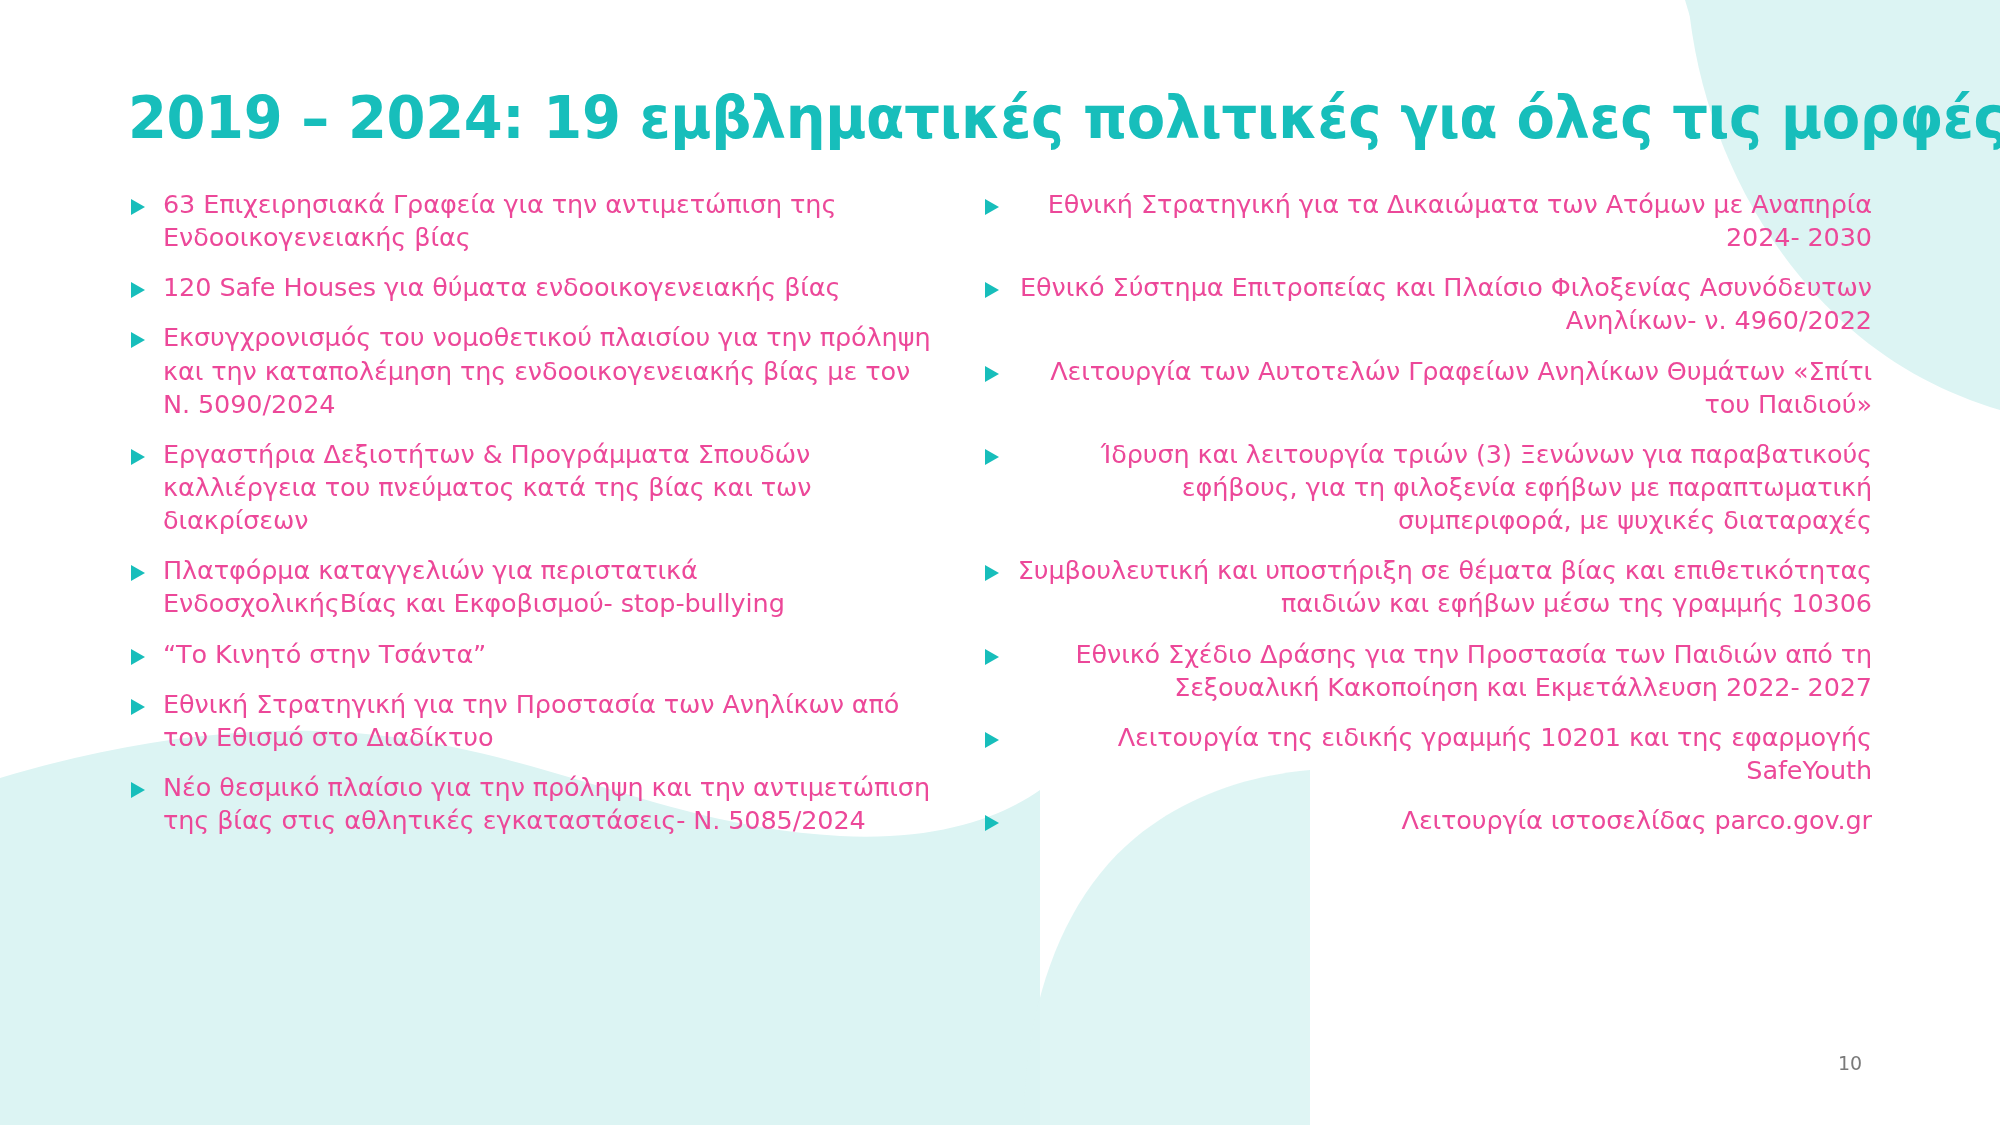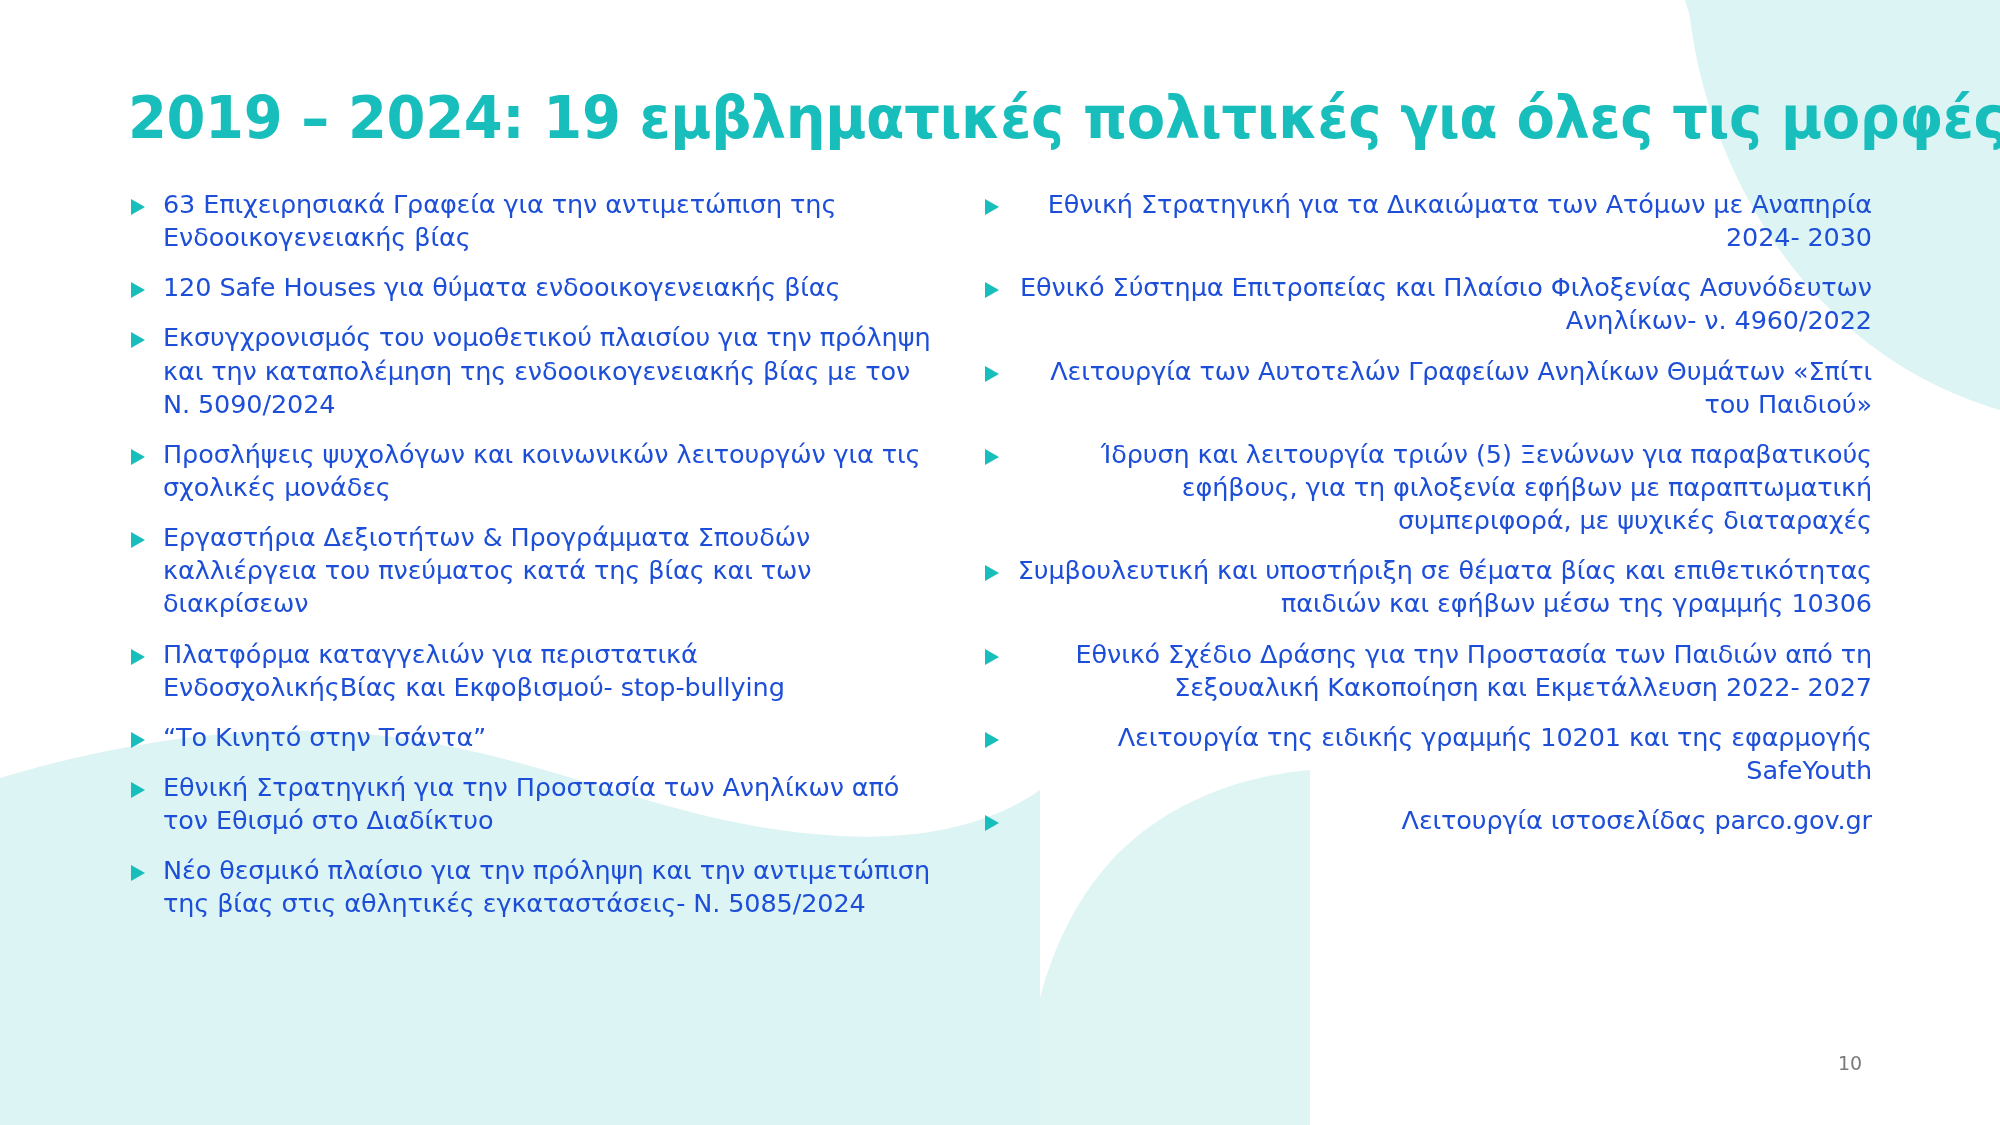--- a/index.html
+++ b/index.html
@@ -68,21 +68,21 @@
     margin-top: 9px;
     color: #17BEBB;
     line-height: 0;
   }
   .bullet-marker svg { display: block; }
   .bullet-text {
     flex: 1 1 auto;
     font-family: "DejaVu Sans", sans-serif;
     font-size: 25.5px;
     line-height: 1.30;
-    color: #1d4ed8;
+    color: #ec4899;
     letter-spacing: -0.1px;
   }
 
   
   #col-left .bullet-text  { font-size: 25.5px; }
   #col-right .bullet-text { font-size: 25.5px; text-align: right; }
 
   
   #footer-text {
     position: absolute;
@@ -148,28 +148,20 @@
             </svg>
         </span>
         <span class="bullet-text">Εκσυγχρονισμός του νομοθετικού πλαισίου για την πρόληψη και την καταπολέμηση της ενδοοικογενειακής βίας με τον Ν. 5090/2024</span>
       </div>
       <div class="bullet-item">
         <span class="bullet-marker">
           <svg width="20" height="20" viewBox="0 0 20 20">
               <path d="M3 2 L17 10 L3 18 Z" fill="#17BEBB"></path>
             </svg>
         </span>
-        <span class="bullet-text">Προσλήψεις ψυχολόγων και κοινωνικών λειτουργών για τις σχολικές μονάδες</span>
-      </div>
-      <div class="bullet-item">
-        <span class="bullet-marker">
-          <svg width="20" height="20" viewBox="0 0 20 20">
-              <path d="M3 2 L17 10 L3 18 Z" fill="#17BEBB"></path>
-            </svg>
-        </span>
         <span class="bullet-text">Εργαστήρια Δεξιοτήτων &amp; Προγράμματα Σπουδών καλλιέργεια του πνεύματος κατά της βίας και των διακρίσεων</span>
       </div>
       <div class="bullet-item">
         <span class="bullet-marker">
           <svg width="20" height="20" viewBox="0 0 20 20">
               <path d="M3 2 L17 10 L3 18 Z" fill="#17BEBB"></path>
             </svg>
         </span>
         <span class="bullet-text"> Πλατφόρμα καταγγελιών για περιστατικά ΕνδοσχολικήςΒίας  και Εκφοβισμού- stop-bullying</span>
       </div>
@@ -223,21 +215,21 @@
             </svg>
         </span>
         <span class="bullet-text">Λειτουργία των Αυτοτελών Γραφείων Ανηλίκων Θυμάτων «Σπίτι του Παιδιού»</span>
       </div>
       <div class="bullet-item">
         <span class="bullet-marker">
           <svg width="20" height="20" viewBox="0 0 20 20">
               <path d="M3 2 L17 10 L3 18 Z" fill="#17BEBB"></path>
             </svg>
         </span>
-        <span class="bullet-text">Ίδρυση και λειτουργία τριών (5) Ξενώνων για παραβατικούς εφήβους, για τη φιλοξενία εφήβων με παραπτωματική συμπεριφορά, με ψυχικές διαταραχές</span>
+        <span class="bullet-text">Ίδρυση και λειτουργία τριών (3) Ξενώνων για παραβατικούς εφήβους, για τη φιλοξενία εφήβων με παραπτωματική συμπεριφορά, με ψυχικές διαταραχές</span>
       </div>
       <div class="bullet-item">
         <span class="bullet-marker">
           <svg width="20" height="20" viewBox="0 0 20 20">
               <path d="M3 2 L17 10 L3 18 Z" fill="#17BEBB"></path>
             </svg>
         </span>
         <span class="bullet-text">Συμβουλευτική και υποστήριξη σε θέματα βίας και επιθετικότητας παιδιών και εφήβων μέσω της γραμμής 10306</span>
       </div>
       <div class="bullet-item">

